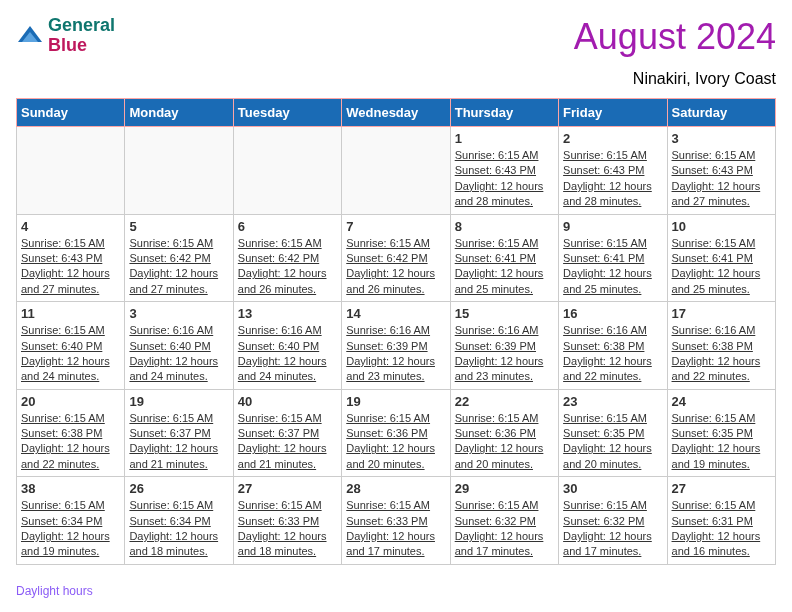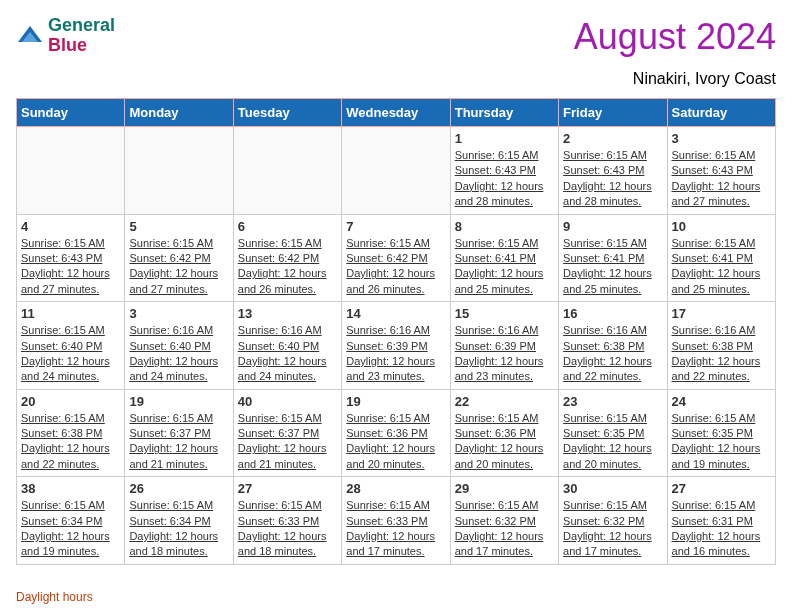--- a/index.html
+++ b/index.html
@@ -76,23 +76,23 @@
       font-size: 13px;
       margin-bottom: 2px;
       color: #333;
     }
     .day-info {
       color: #333;
       line-height: 1.4;
       text-decoration: underline;
     }
     .footer {
-      margin-top: 25px;
+      margin-top: 19px;
       font-size: 12px;
-      color: #c2410c;
+      color: #8b5cf6;
     }
   </style>
 </head>
 <body>
 
 <div class="header">
   <div class="logo">
     <svg class="logo-icon" viewBox="0 0 28 28" xmlns="http://www.w3.org/2000/svg">
       <polygon points="14,4 26,20 2,20" fill="#1a6bb5"></polygon>
       <polygon points="14,10 22,20 6,20" fill="#5ba3e0"></polygon>

